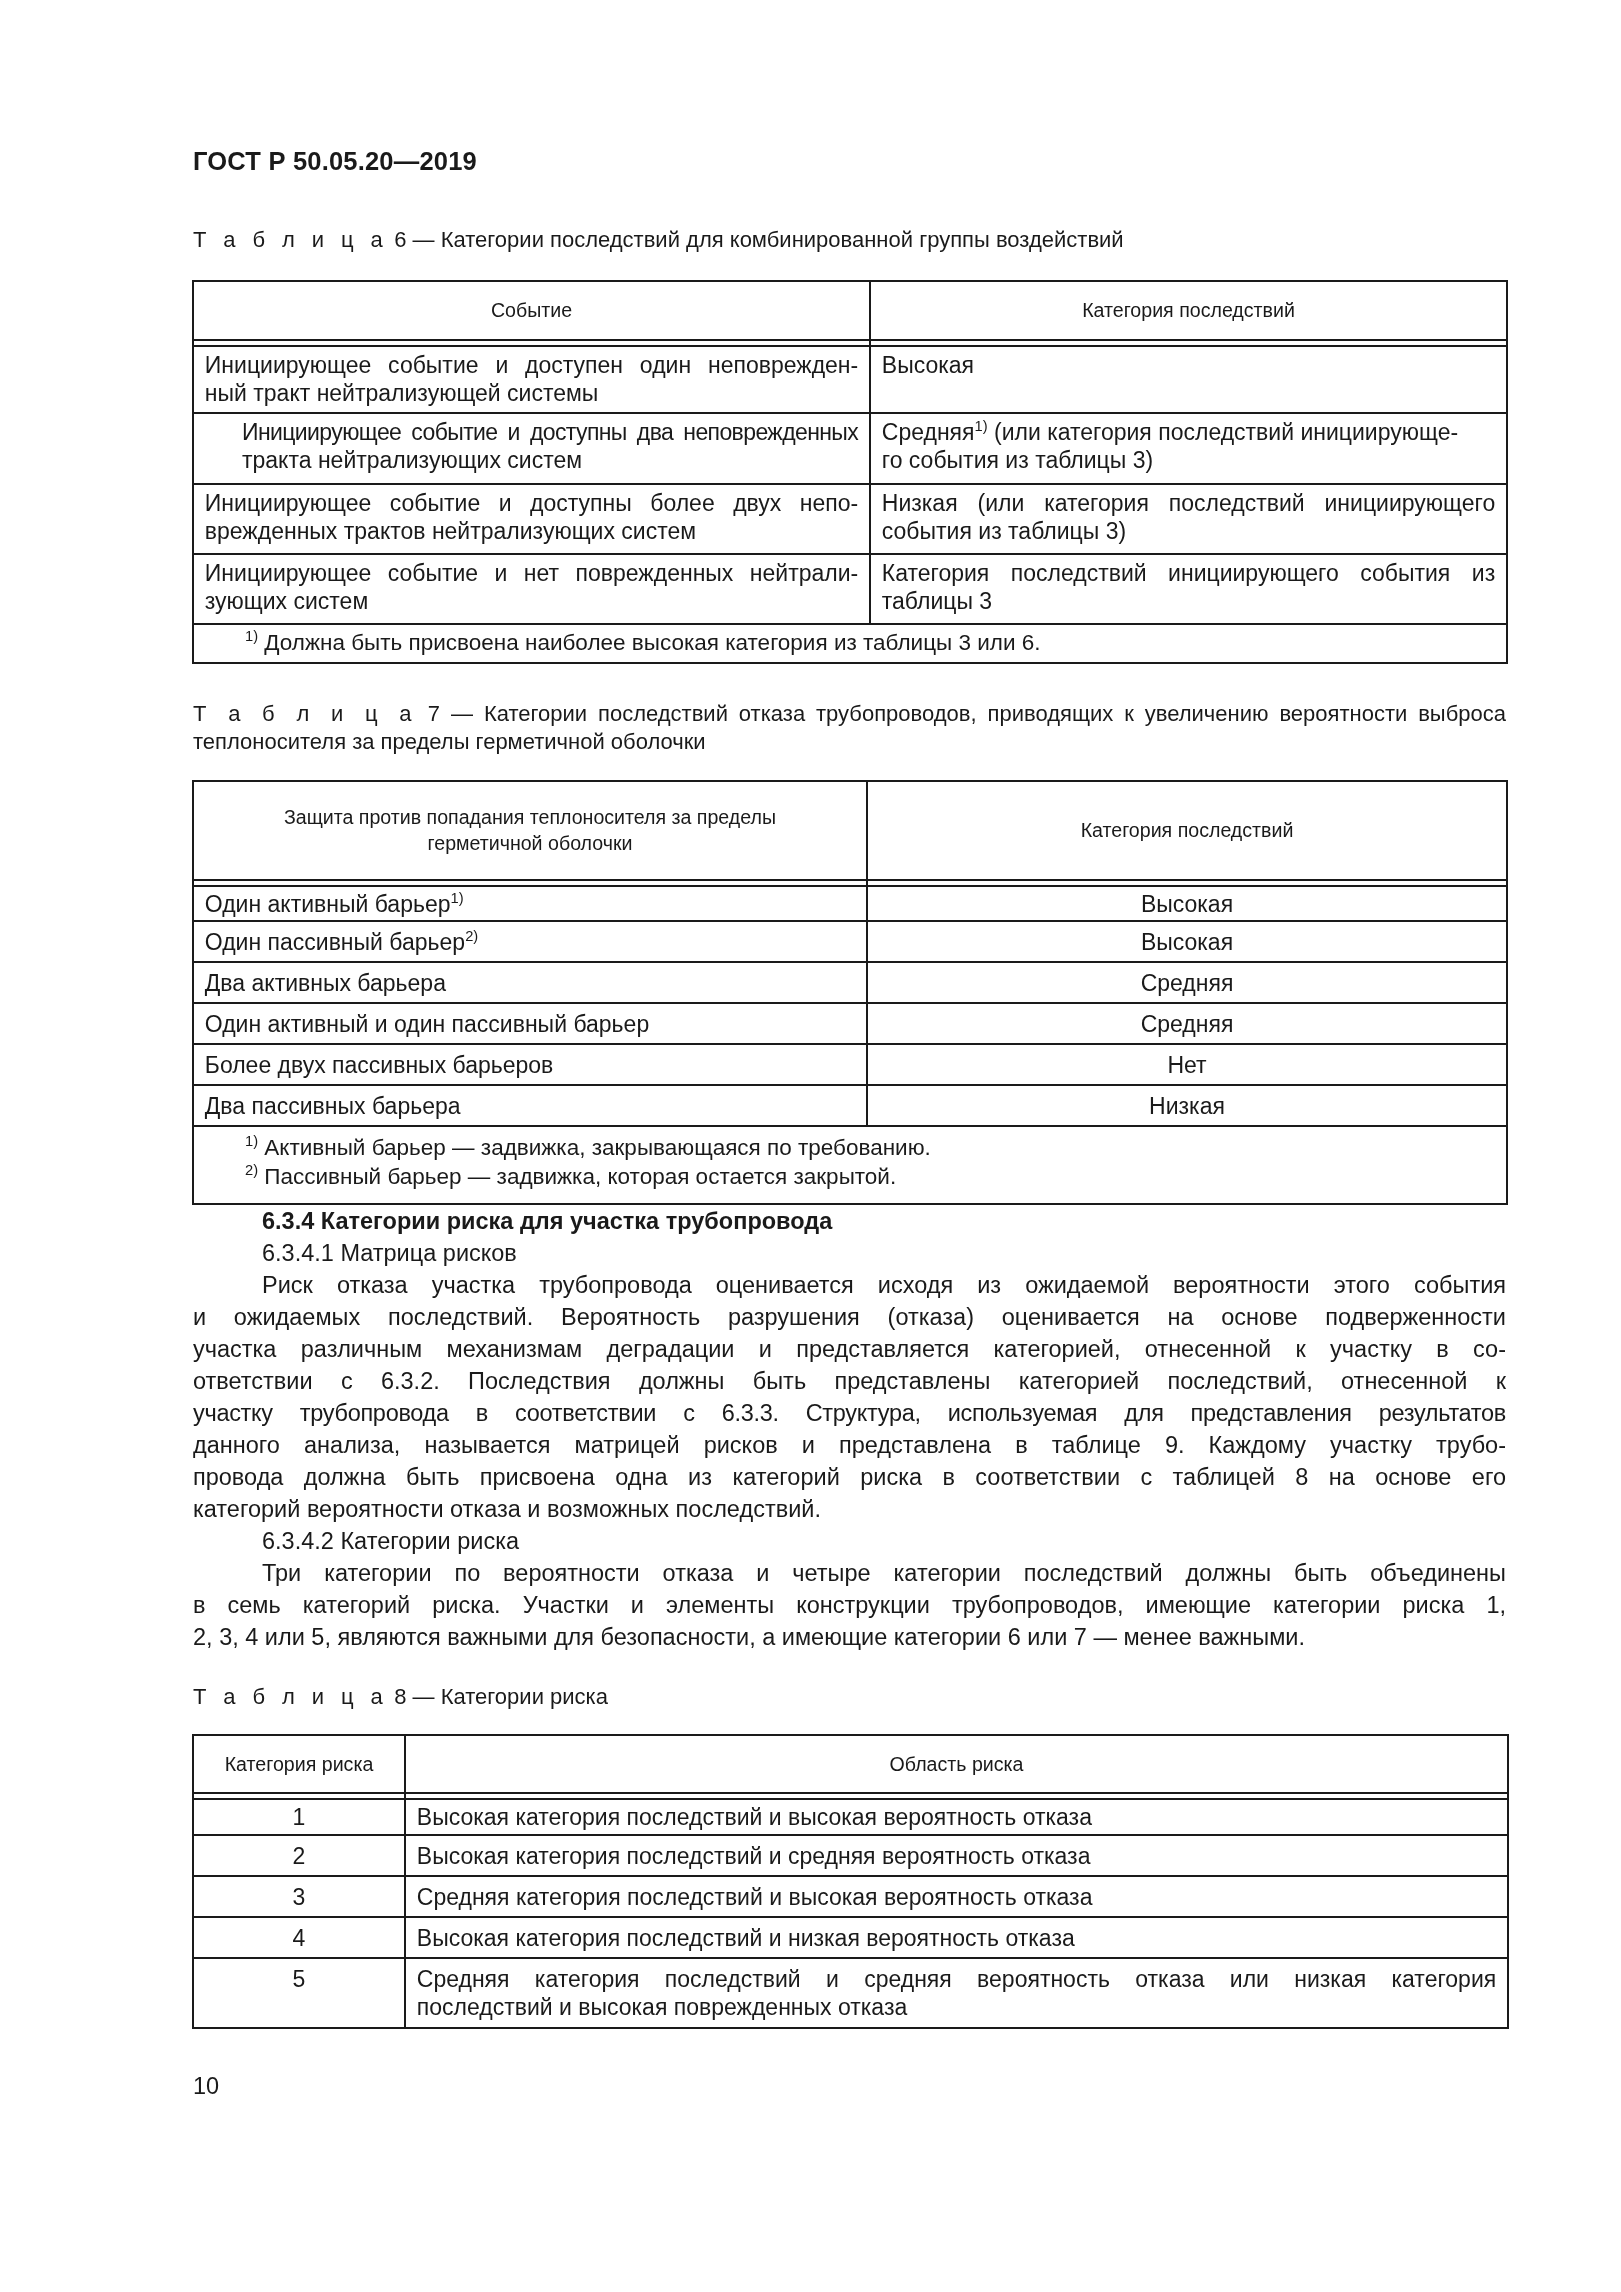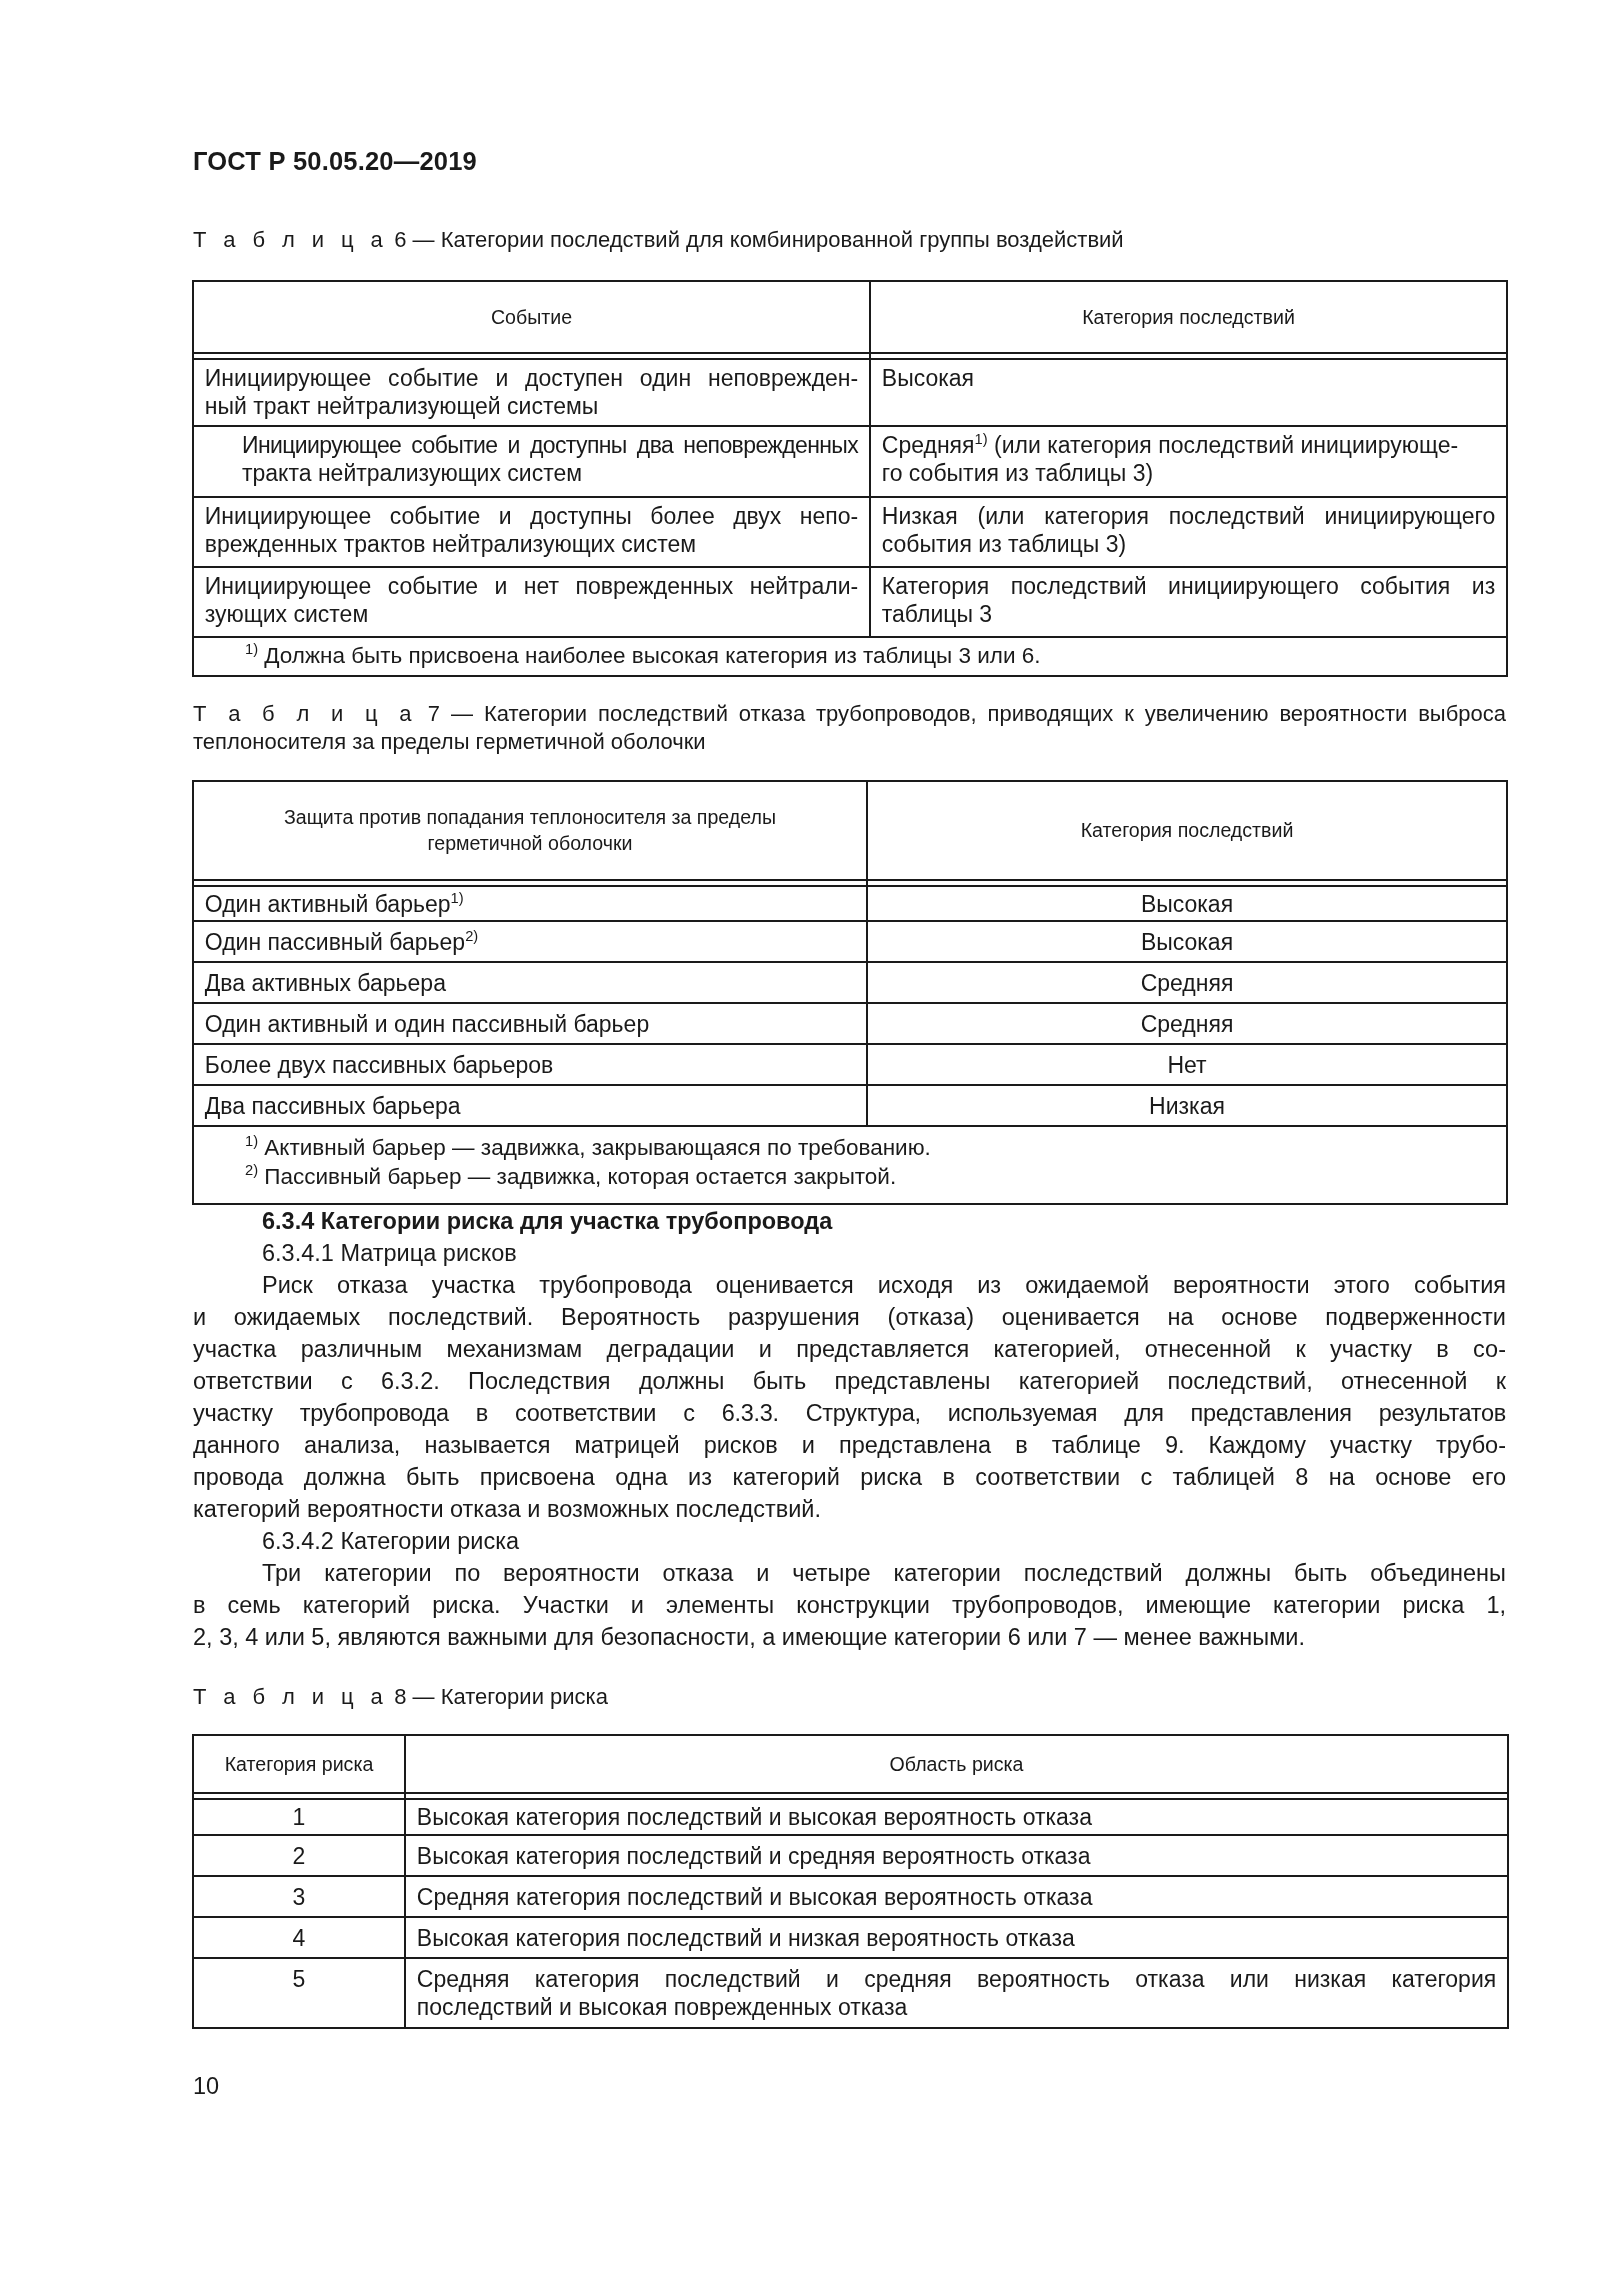--- a/index.html
+++ b/index.html
@@ -33,21 +33,21 @@
 <div class="abs caption" style="left:193px; top:226px;">
   <span class="spaced">Т а б л и ц а</span><span> 6 — Категории последствий для комбинированной группы воздействий</span>
 </div>
 
 <table class="gt" style="left:192px; top:280px; width:1314px;">
   <colgroup>
       <col style="width:677px">
       <col style="width:637px">
     </colgroup>
   <tbody>
-      <tr class="hdr" style="height:72px;">
+      <tr class="hdr" style="height:59px;">
     <th>Событие</th>
     <th>Категория последствий</th>
   </tr>
   <tr class="gap">
         <td></td>
         <td></td>
       </tr>
   <tr style="height:67px;">
     <td style="padding-top:3.9px;">
           <span class="line just-last">Инициирующее событие и доступен один неповрежден-</span>

